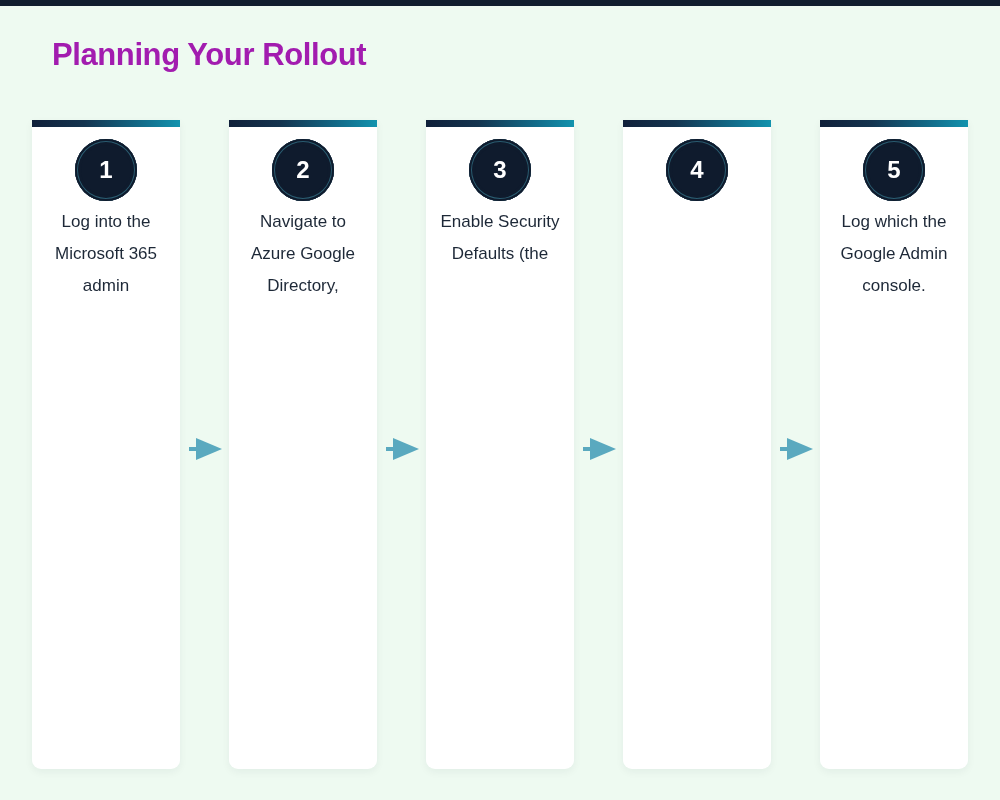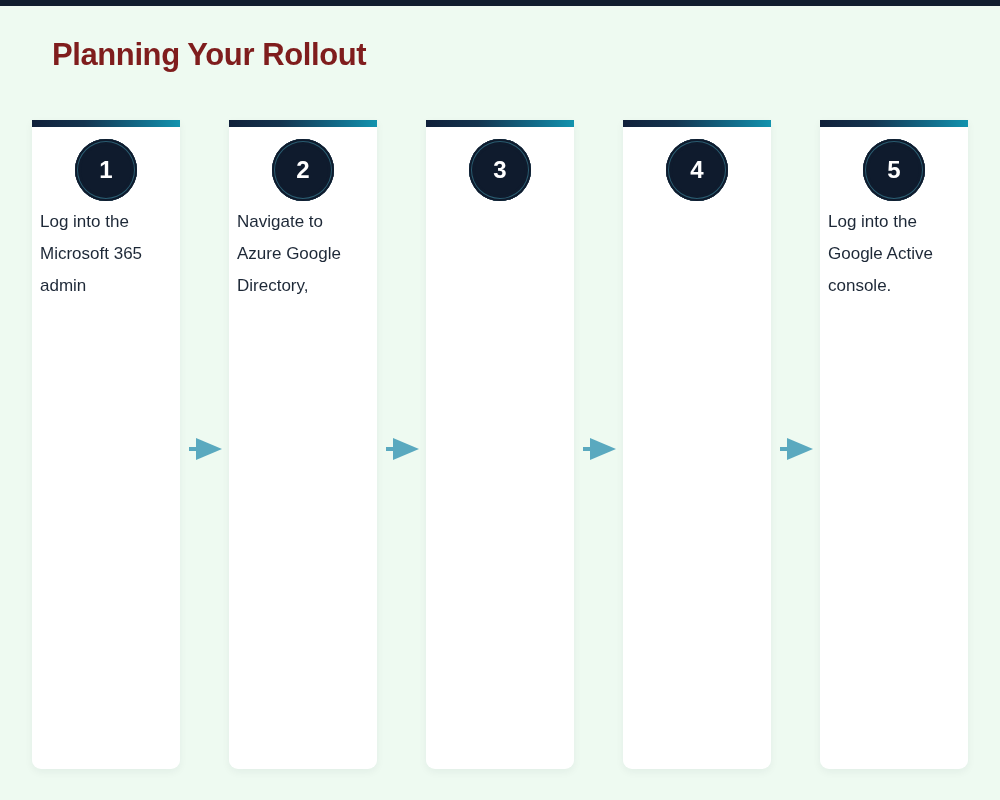--- a/index.html
+++ b/index.html
@@ -24,21 +24,21 @@
     background: #111d2e;
   }
 
   #page-title {
     position: absolute;
     left: 52px;
     top: 34px;
     font-size: 31px;
     font-weight: bold;
     letter-spacing: -0.4px;
-    color: #7f1d1d;
+    color: #a21caf;
     line-height: 42px;
     white-space: nowrap;
   }
 
   #flow {
     position: absolute;
     left: 32px;
     top: 120px;
     width: 936px;
     height: 650px;
@@ -83,20 +83,21 @@
     font-size: 24px;
     font-weight: bold;
     line-height: 1;
   }
 
   .step-text {
     position: absolute;
     top: 86px;
     left: 8px;
     right: 8px;
+    text-align: center;
     font-size: 17px;
     line-height: 32px;
     color: #1d2837;
     max-height: 128px;
     overflow: hidden;
   }
 
   .flow-arrow {
     position: absolute;
     top: 316px;
@@ -143,20 +144,21 @@
       <rect x="0" y="11" width="12" height="4" fill="#5aa9bf"></rect>
       <polygon points="7,2 33,13 7,24" fill="#5aa9bf"></polygon>
     </svg>
   </div>
 
   <div class="step-card" style="left:394px;">
     <div class="card-accent"></div>
     <div class="step-badge">
       <span class="step-number">3</span>
     </div>
+    <div class="step-text">Enable Security Defaults (the</div>
   </div>
 
   <div class="flow-arrow" style="left:551px;">
     <svg width="34" height="26" viewBox="0 0 34 26">
       <rect x="0" y="11" width="12" height="4" fill="#5aa9bf"></rect>
       <polygon points="7,2 33,13 7,24" fill="#5aa9bf"></polygon>
     </svg>
   </div>
 
   <div class="step-card" style="left:591px;">
@@ -171,16 +173,16 @@
       <rect x="0" y="11" width="12" height="4" fill="#5aa9bf"></rect>
       <polygon points="7,2 33,13 7,24" fill="#5aa9bf"></polygon>
     </svg>
   </div>
 
   <div class="step-card" style="left:788px;">
     <div class="card-accent"></div>
     <div class="step-badge">
       <span class="step-number">5</span>
     </div>
-    <div class="step-text">Log into the Google Active console.</div>
+    <div class="step-text">Log which the Google Admin console.</div>
   </div>
 
 </div>
 
 </body></html>

